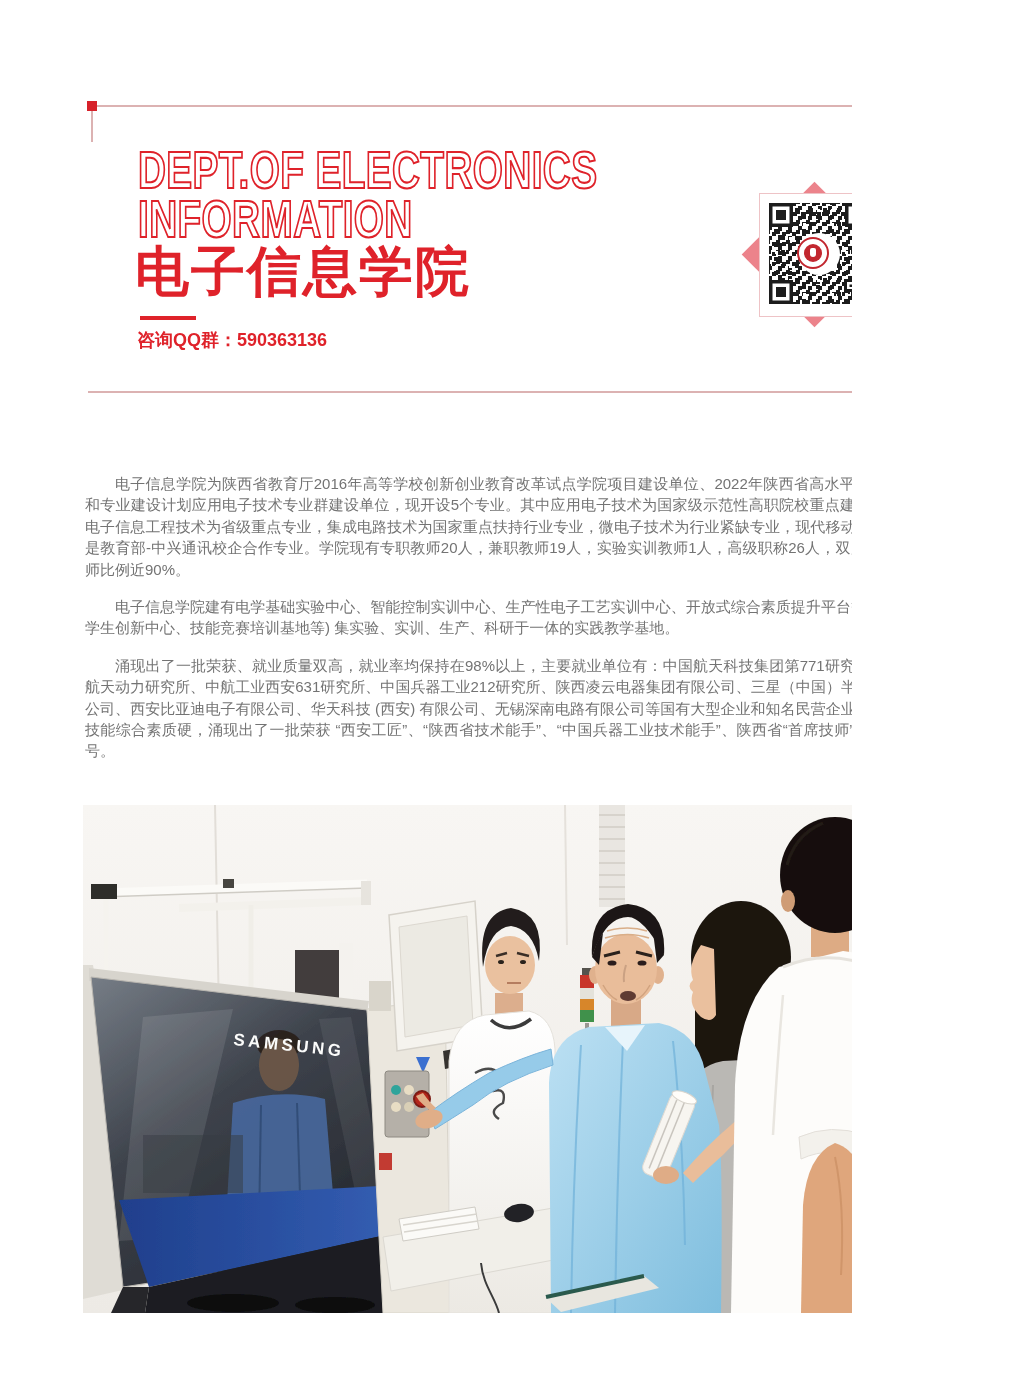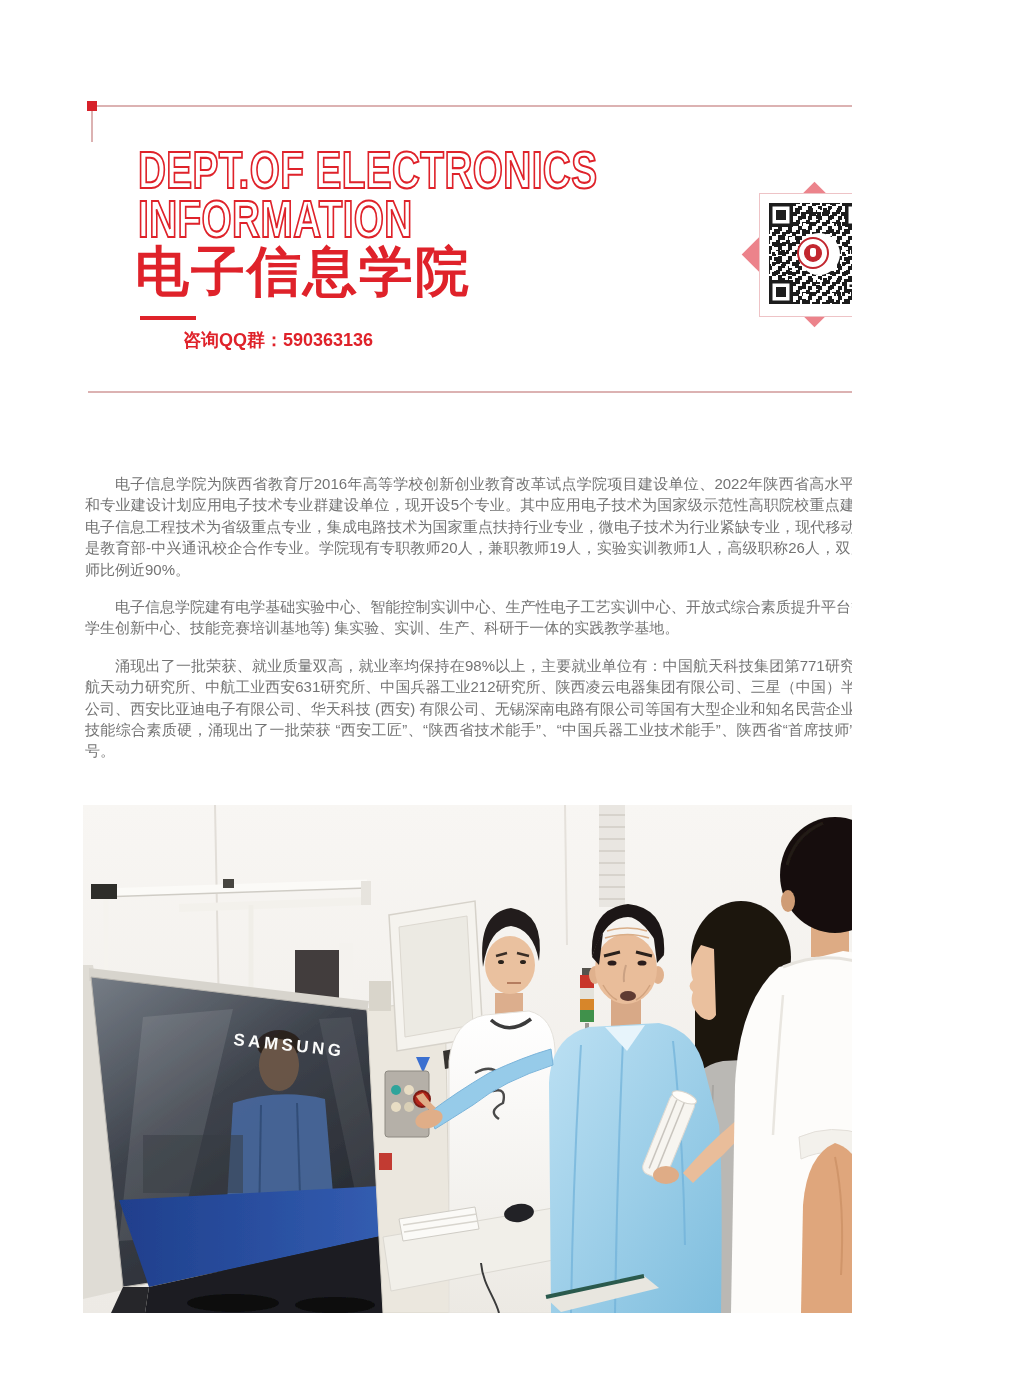--- a/index.html
+++ b/index.html
@@ -14,21 +14,21 @@
   .line-bottom{left:88px;top:391px;width:817px;height:2px;}
   .tick-br{left:907px;top:360px;width:2px;height:27px;}
   .sq-br{left:903px;top:386px;}
   
   .title-en{position:absolute;left:138px;top:146px;font-weight:700;font-size:51px;line-height:49px;
             letter-spacing:0.5px;color:transparent;-webkit-text-stroke:2.1px #df222a;
             transform:scaleX(0.76);transform-origin:0 0;white-space:nowrap;}
   .title-zh{position:absolute;left:135px;top:242px;font-weight:700;font-size:54px;line-height:58px;
             color:#df222a;letter-spacing:2px;white-space:nowrap;}
   .title-underline{position:absolute;left:140px;top:316px;width:56px;height:4px;background:#df222a;}
-  .qq-line{position:absolute;left:137px;top:328px;font-size:18px;font-weight:700;color:#df222a;white-space:nowrap;margin-left:46px;}
+  .qq-line{position:absolute;left:137px;top:328px;font-size:18px;font-weight:700;color:#df222a;white-space:nowrap;}
   
   .qr-diamond{position:absolute;left:763px;top:203px;width:103px;height:103px;background:#ec838b;
               transform:rotate(45deg);}
   .qr-frame{position:absolute;left:759px;top:193px;width:120px;height:122px;background:#fff;
             border:1px solid #eec3c6;}
   .qr-svg{position:absolute;left:766px;top:200px;}
   .qr-seal{position:absolute;left:797px;top:237px;width:32px;height:32px;border-radius:50%;
            background:#fff;border:2px solid #c2272f;box-sizing:border-box;}
   .qr-seal-inner{position:absolute;left:5px;top:5px;width:18px;height:18px;border-radius:50%;
            background:#c2272f;}

